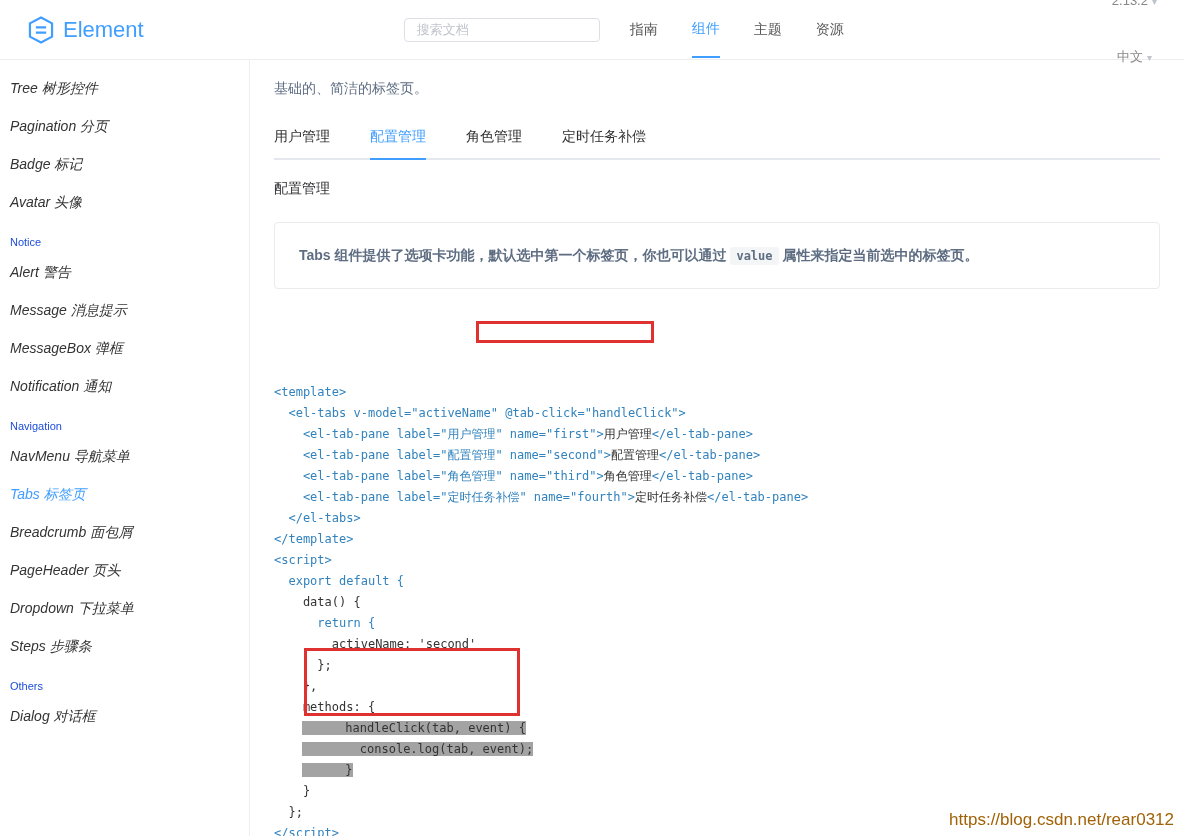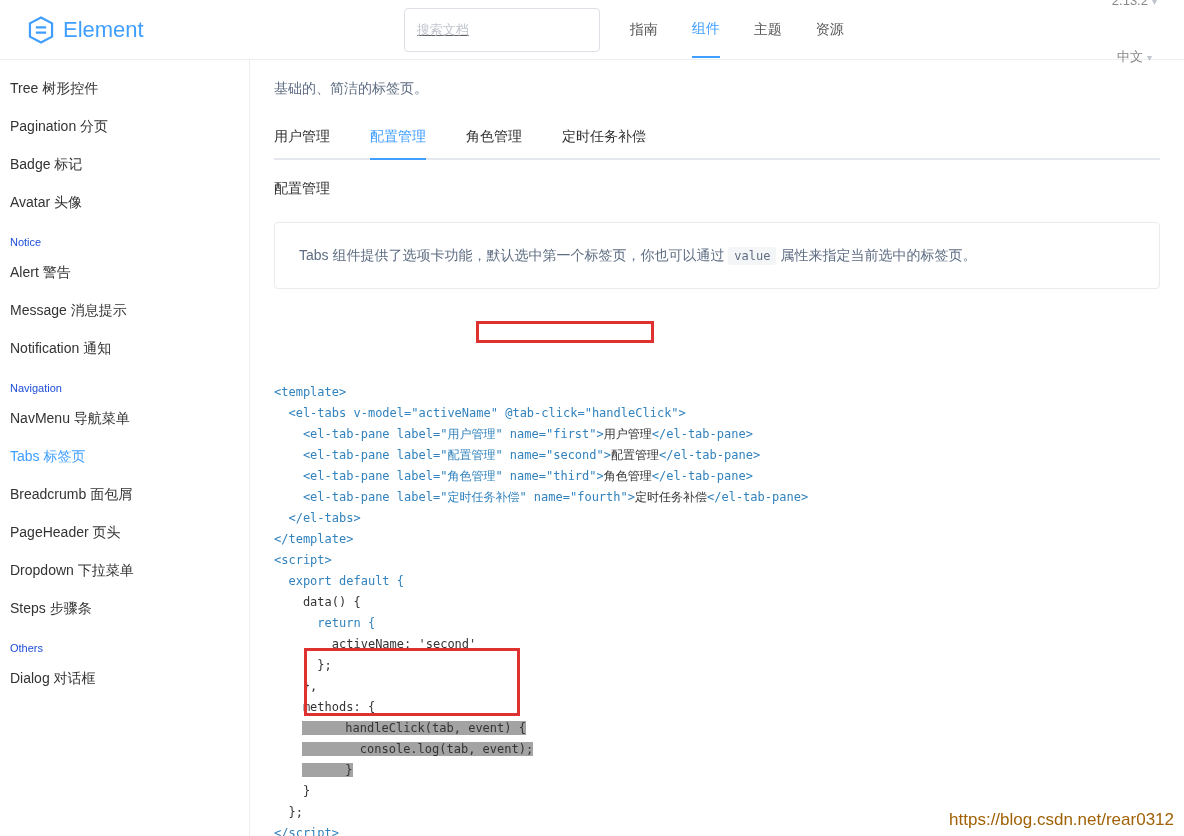--- a/index.html
+++ b/index.html
@@ -18,47 +18,46 @@
     align-items: center;
     height: 60px;
     padding: 0 27px;
     border-bottom: 1px solid #eee;
     gap: 0;
   }
   .logo { display: flex; align-items: center; gap: 8px; color: #409EFF; font-size: 22px; font-weight: 500; margin-right: 40px; }
   .logo svg { width: 28px; height: 28px; }
   .search {
     width: 196px;
-    height: 44px;
+    height: 24px;
     border: 1px solid #dcdfe6;
     border-radius: 4px;
     padding: 0 12px;
     font-size: 13px;
     color: #606266;
     margin-left: 220px;
-    text-decoration: underline;
   }
   .search::placeholder { color: #c0c4cc; }
   .top-nav { display: flex; gap: 34px; margin-left: 30px; align-items: center; }
   .top-nav a { text-decoration: none; color: #555; font-size: 14px; padding: 18px 0; }
   .top-nav a.active { color: #409EFF; border-bottom: 2px solid #409EFF; }
   .top-right { margin-left: auto; display: flex; gap: 40px; align-items: center; color: #888; font-size: 13px; flex-direction: column; }
   .top-right .caret { font-size: 10px; margin-left: 4px; color: #c0c4cc; }
   .layout { display: flex; height: calc(100% - 60px); }
   .sidebar { width: 250px; border-right: 1px solid #eee; padding: 10px 0 0 10px; overflow-y: auto; overflow-x: hidden; }
-  .sidebar .item { padding: 10px 0; color: #333; font-size: 14px; cursor: pointer; }
+  .sidebar .item { padding: 10px 0; color: #333; font-size: 14px; cursor: pointer; font-style: italic; }
   .sidebar .item.active { color: #409EFF; }
   .sidebar .group { color: #1d4ed8; font-size: 11px; padding: 14px 0 6px 0; }
   .main { flex: 1; padding: 0 24px; overflow: hidden; position: relative; }
   .desc { color: #5e6d82; font-size: 14px; margin: 20px 0 30px 0; }
   .demo-tabs { display: flex; gap: 40px; border-bottom: 2px solid #e4e7ed; margin-bottom: 20px; }
   .demo-tabs .tab { padding: 0 0 12px 0; font-size: 14px; color: #303133; cursor: pointer; }
   .demo-tabs .tab.active { color: #409EFF; border-bottom: 2px solid #409EFF; margin-bottom: -2px; }
   .tab-content { font-size: 14px; color: #303133; margin-bottom: 24px; }
-  .tip-box { border: 1px solid #ebebeb; border-radius: 4px; padding: 20px 24px; color: #5e6d82; font-size: 14px; line-height: 1.8; }
+  .tip-box { border: 1px solid #ebebeb; border-radius: 4px; padding: 20px 24px; color: #5e6d82; font-size: 14px; line-height: 1.8; font-weight: bold; }
   .code-tag { background: #f3f5f7; color: #5e6d82; padding: 2px 6px; border-radius: 3px; font-family: Menlo, Monaco, Consolas, monospace; font-size: 12px; }
   .code-block { font-family: Menlo, Monaco, Consolas, monospace; font-size: 12px; line-height: 1.75; color: #333; margin-top: 30px; white-space: pre; overflow: visible; position: relative; }
   .hl-tag { color: #3182bd; }
   .hl-kw { color: #3182bd; }
   .hl-plain { color: #333; }
   .red-box1 { position: absolute; border: 3px solid #e03131; top: 2px; left: 202px; width: 178px; height: 22px; }
   .red-box2 { position: absolute; border: 3px solid #e03131; top: 329px; left: 30px; width: 216px; height: 68px; }
   .grey-sel { background: #a3a3a3; margin-left: 28px; }
   .watermark { position: absolute; bottom: 6px; right: 10px; color: #a16207; font-size: 17px; }
 </style>
@@ -88,20 +87,21 @@
 
 <div class="layout">
   <div class="sidebar">
     <div class="item">Tree 树形控件</div>
     <div class="item">Pagination 分页</div>
     <div class="item">Badge 标记</div>
     <div class="item">Avatar 头像</div>
     <div class="group">Notice</div>
     <div class="item">Alert 警告</div>
     <div class="item">Message 消息提示</div>
+    <div class="item">MessageBox 弹框</div>
     <div class="item">Notification 通知</div>
     <div class="group">Navigation</div>
     <div class="item">NavMenu 导航菜单</div>
     <div class="item active">Tabs 标签页</div>
     <div class="item">Breadcrumb 面包屑</div>
     <div class="item">PageHeader 页头</div>
     <div class="item">Dropdown 下拉菜单</div>
     <div class="item">Steps 步骤条</div>
     <div class="group">Others</div>
     <div class="item">Dialog 对话框</div>

